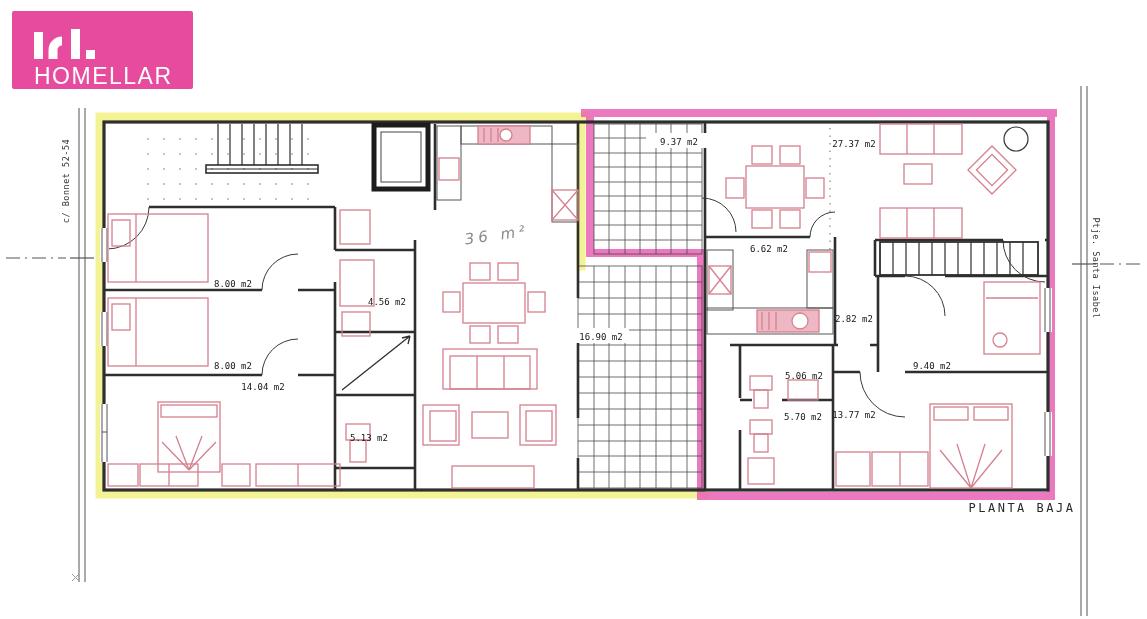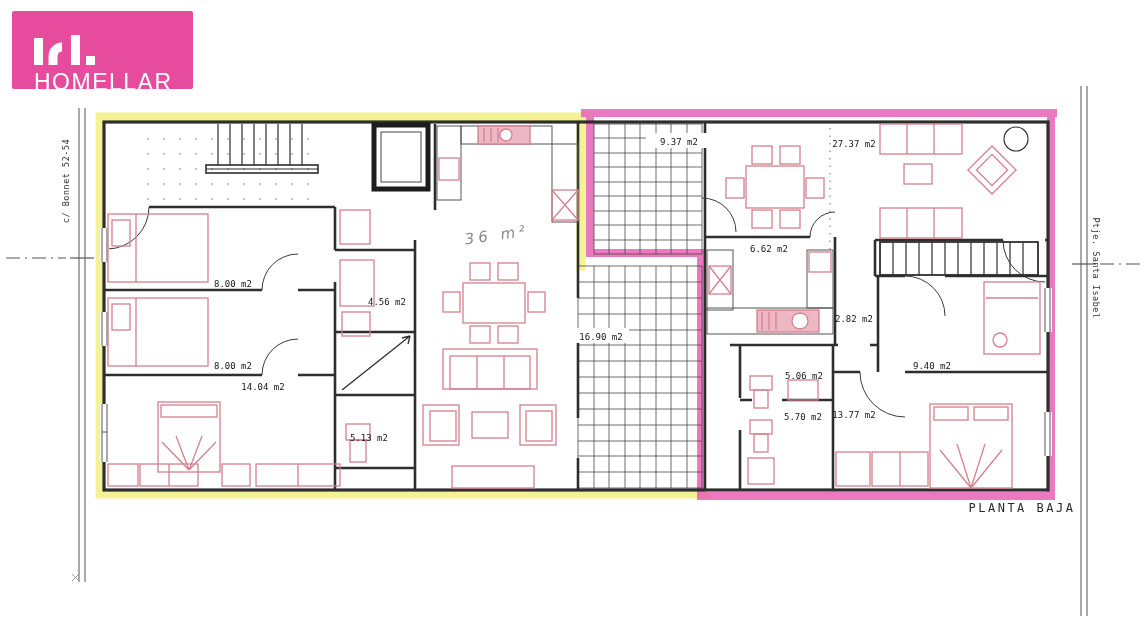--- a/index.html
+++ b/index.html
@@ -1,20 +1,20 @@
 <!DOCTYPE html>
 <html><head>
 <meta charset="utf-8">
 <style>
   html,body{margin:0;padding:0;background:#ffffff;}
   .page{position:relative;width:1147px;height:619px;background:#ffffff;overflow:hidden;
         font-family:"Liberation Sans",sans-serif;}
   
   .logo{position:absolute;left:12px;top:11px;width:181px;height:78px;background:#e74b9d;
-        border-radius:2px;color:#fff;box-sizing:border-box;padding:24px 0 0 22px;}
+        border-radius:2px;color:#fff;box-sizing:border-box;padding:18px 0 0 22px;}
   .logo .brand{font-size:23px;font-weight:500;letter-spacing:1.5px;line-height:24px;margin-top:1px;}
   .logo .region{font-size:13px;font-weight:400;letter-spacing:3px;margin:9px 0 0 42px;}
   
   svg.plan{position:absolute;left:0;top:0;}
   svg text{font-family:"DejaVu Sans Mono","Liberation Mono",monospace;font-size:9px;fill:#151515;}
   svg text.lbl{text-anchor:middle;}
   svg text.caption{font-size:12px;letter-spacing:2.5px;fill:#2a2a2a;text-anchor:middle;}
   svg text.street{font-size:8.5px;fill:#333;text-anchor:middle;letter-spacing:0.5px;}
   svg text.hand{font-family:"DejaVu Sans",sans-serif;font-style:italic;font-size:15px;
                 fill:#8a8a8a;letter-spacing:4px;text-anchor:middle;}

